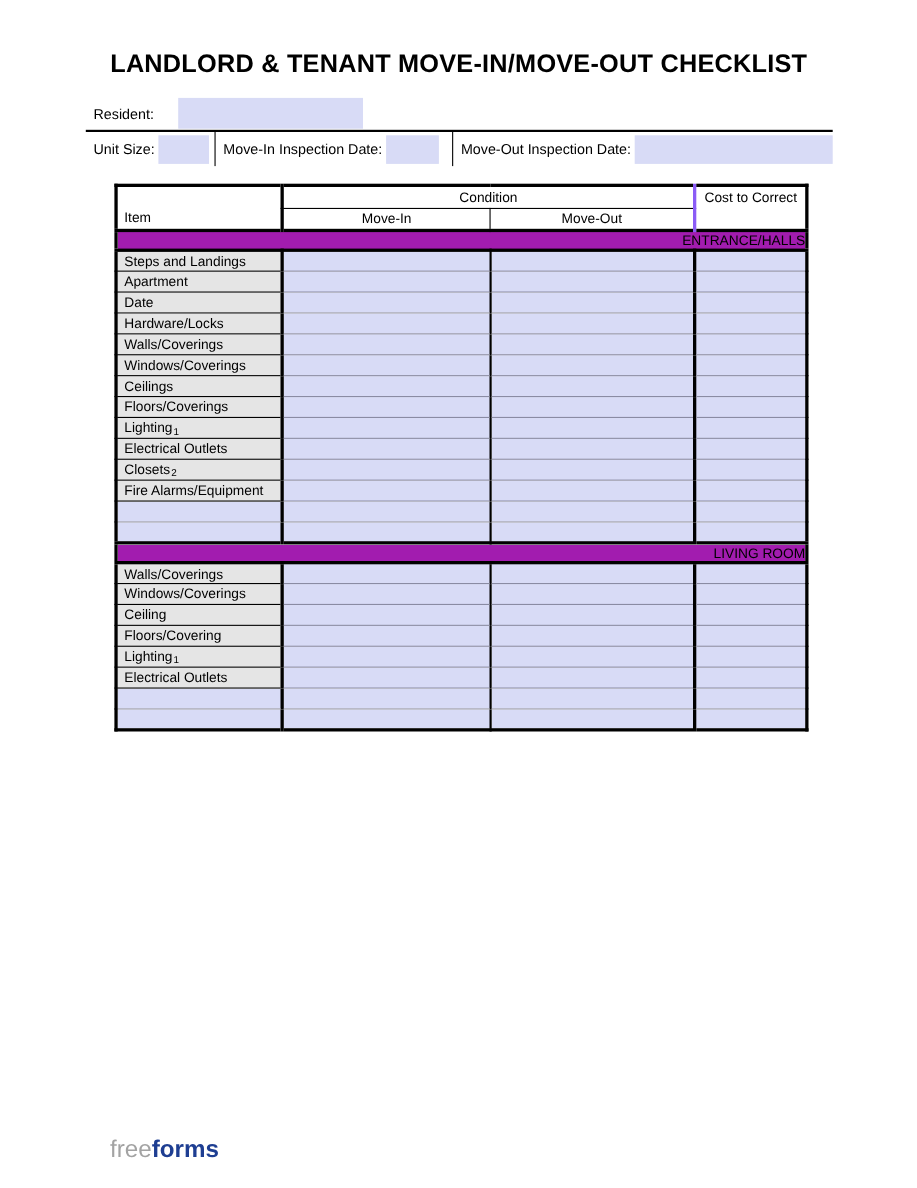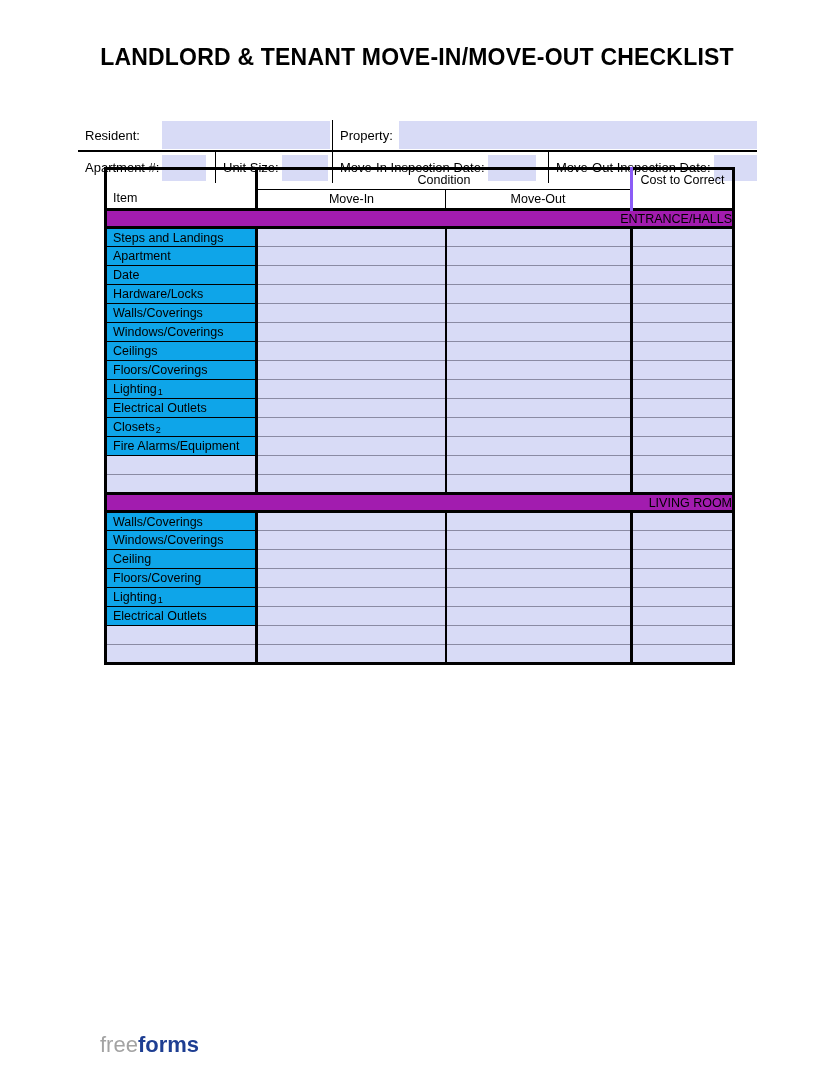--- a/index.html
+++ b/index.html
@@ -14,21 +14,21 @@
   .page{
     position:relative; width:834px; height:1080px; background:#ffffff; overflow:hidden;
   }
   
   .title{
     position:absolute; top:44px; left:0; right:0;
     text-align:center; font-size:23px; font-weight:700; letter-spacing:0.2px;
   }
   
   .hfields{ position:absolute; left:78px; top:88px; width:679px; font-size:13px; }
-  .hf-row1{ display:flex; height:32px; border-bottom:2px solid #000;margin-top:32px; }
+  .hf-row1{ display:flex; height:32px; border-bottom:2px solid #000; }
   .hf-row2{ display:flex; height:31px; }
   .hf-cell{ display:flex; align-items:center; height:100%; }
   .hf-cell + .hf-cell{ border-left:1px solid #000; }
   .hf-label{ white-space:nowrap; padding-left:7px; }
   .hf-field{ background:var(--field-fill); height:26px; }
   .hf-row1 .hf-field{ height:28px; }
   .cell-resident{ width:254px; }
   .cell-property{ flex:1; }
   .f-resident{ flex:1; margin-left:22px; margin-right:2px; }
   .f-property{ flex:1; margin-left:6px; }
@@ -53,21 +53,21 @@
   .cond-h{ text-align:center; border-bottom:1px solid #000; }
   .cost-h{ text-align:center; vertical-align:top; padding-top:3px; border-left:3px solid #8b5cf6; }
   .movein-h,.moveout-h{ text-align:center; height:20px; }
   .moveout-h{ border-left:1px solid #000; }
   .section-row td{
     background:#a21caf; text-align:right; padding-left:7px; height:18px;
     border-top:3px solid #000; border-bottom:3px solid #000;margin-top:24px;
   }
   .data-row td{ height:19px; }
   .item-cell{
-    background:#0ea5e9; text-align:left; padding-left:6px;
+    background:#e5e5e5; text-align:left; padding-left:6px;
     border-top:1px solid #000; border-right:3px solid #000;
   }
   .item-cell.blank{ background:var(--field-fill); }
   .item-cell.blank-follow{ border-top:1px solid var(--field-sep); }
   .field-cell{ background:var(--field-fill); border-top:1px solid var(--field-sep); }
   .field-cell.mo{ border-left:2px solid #000; }
   .field-cell.cost{ border-left:3px solid #000; }
   .subnote{ font-size:9px; position:relative; top:2px; margin-left:1px; }
   
   .logo{ position:absolute; left:100px; top:1032px; font-size:22px; }
@@ -80,30 +80,22 @@
 <div class="page">
 
   <div class="title">LANDLORD &amp; TENANT MOVE-IN/MOVE-OUT CHECKLIST</div>
 
   <div class="hfields">
     <div class="hf-row1">
       <div class="hf-cell cell-resident">
         <span class="hf-label">Resident:</span>
         <div class="hf-field f-resident"></div>
       </div>
-      <div class="hf-cell cell-property">
-        <span class="hf-label">Property:</span>
-        <div class="hf-field f-property"></div>
-      </div>
     </div>
     <div class="hf-row2">
-      <div class="hf-cell cell-apartment">
-        <span class="hf-label">Apartment #:</span>
-        <div class="hf-field f-apartment"></div>
-      </div>
       <div class="hf-cell cell-unitsize">
         <span class="hf-label">Unit Size:</span>
         <div class="hf-field f-unitsize"></div>
       </div>
       <div class="hf-cell cell-midate">
         <span class="hf-label">Move-In Inspection Date:</span>
         <div class="hf-field f-midate"></div>
       </div>
       <div class="hf-cell cell-modate">
         <span class="hf-label">Move-Out Inspection Date:</span>

